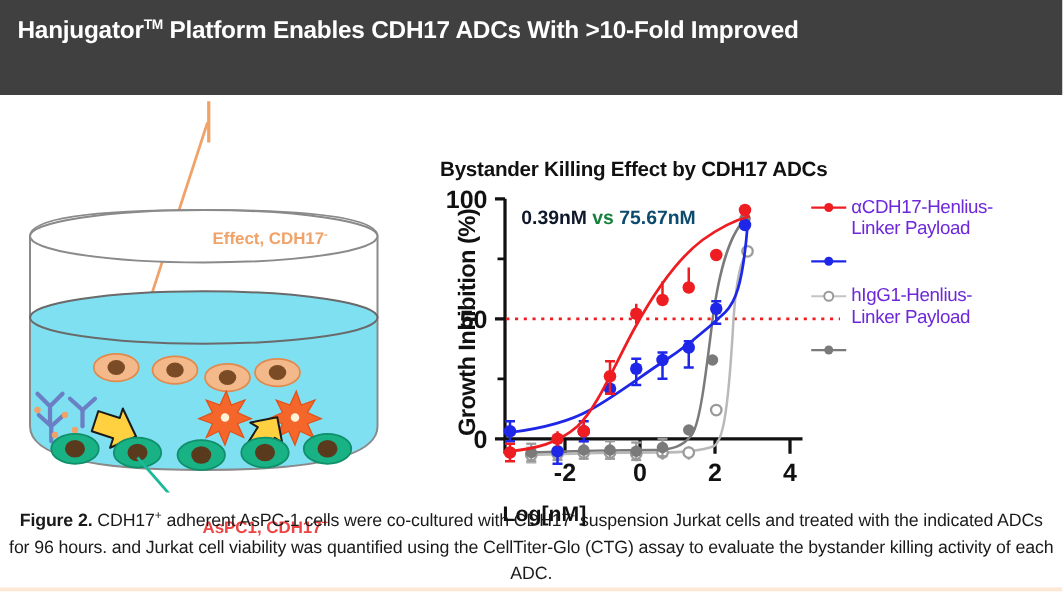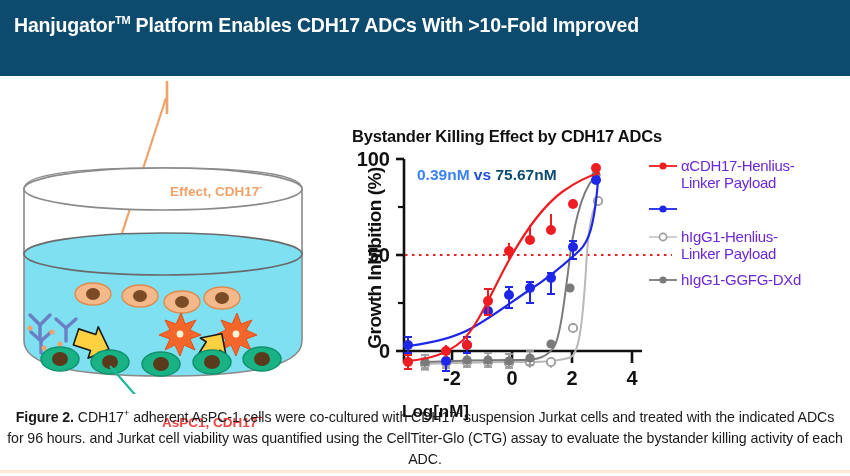--- a/index.html
+++ b/index.html
@@ -3,21 +3,21 @@
 <meta charset="utf-8">
 <style>
   html,body{margin:0;padding:0;}
   body{
     width:850px;height:476px;background:#ffffff;
     font-family:"Liberation Sans", sans-serif;
     overflow:hidden;position:relative;
   }
   .banner{
     position:absolute;left:0;top:0;width:850px;height:76px;
-    background:#0c4a6e;box-sizing:border-box;
+    background:#404040;box-sizing:border-box;
     padding:7px 14px 0 14px;
   }
   .banner-title{
     color:#ffffff;font-weight:bold;font-size:19.5px;line-height:27px;
     letter-spacing:-0.2px;
   }
   .banner-title sup{font-size:11px;vertical-align:super;}
   .content{position:absolute;left:0;top:76px;width:850px;height:318px;}
 
   
@@ -38,22 +38,22 @@
     font-size:19px;font-weight:bold;color:#111;letter-spacing:-0.5px;
   }
   .xlabel{
     position:absolute;left:60px;top:283px;width:240px;text-align:left;
     font-size:17px;font-weight:bold;color:#111;
   }
   .annot{
     position:absolute;left:75px;top:47px;
     font-size:15.5px;font-weight:bold;white-space:nowrap;
   }
-  .annot .red{color:#3b82f6;}
-  .annot .vs{color:#1d4ed8;}
+  .annot .red{color:#0f172a;}
+  .annot .vs{color:#15803d;}
   .annot .blue{color:#0c4a6e;}
   .plot{position:absolute;left:0;top:0;}
 
   .legend{position:absolute;left:305px;top:38px;width:215px;}
   .leg-row{display:flex;align-items:flex-start;margin-bottom:9px;}
   .leg-mark{width:34px;flex:0 0 34px;height:19px;position:relative;}
   .leg-mark svg{position:absolute;left:0;top:0;}
   .leg-text{
     font-size:15px;color:#6d28d9;line-height:17px;letter-spacing:-0.3px;
   }
@@ -365,23 +365,20 @@
         </div>
       </div>
 
       <div class="leg-row">
         <div class="leg-mark">
           <svg width="34" height="19" viewBox="0 0 34 19">
             <line x1="2" y1="9" x2="30" y2="9" stroke="#7a7a7a" stroke-width="1.8"></line>
             <circle cx="16" cy="9" r="3.6" fill="#7a7a7a"></circle>
           </svg>
         </div>
-        <div class="leg-text">
-          <span>hIgG1-GGFG-DXd</span>
-        </div>
       </div>
     </div>
   </div>
 </div>
 
 <div class="caption">
   <p><b>Figure 2.</b><span> CDH17</span><sup>+</sup><span> adherent AsPC-1 cells were co-cultured with CDH17</span><sup>-</sup><span> suspension Jurkat cells and treated with the indicated ADCs for 96 hours. and Jurkat cell viability was quantified using the CellTiter-Glo (CTG) assay to evaluate the bystander killing activity of each ADC.</span></p>
 </div>
 <div class="footline"></div>
 

